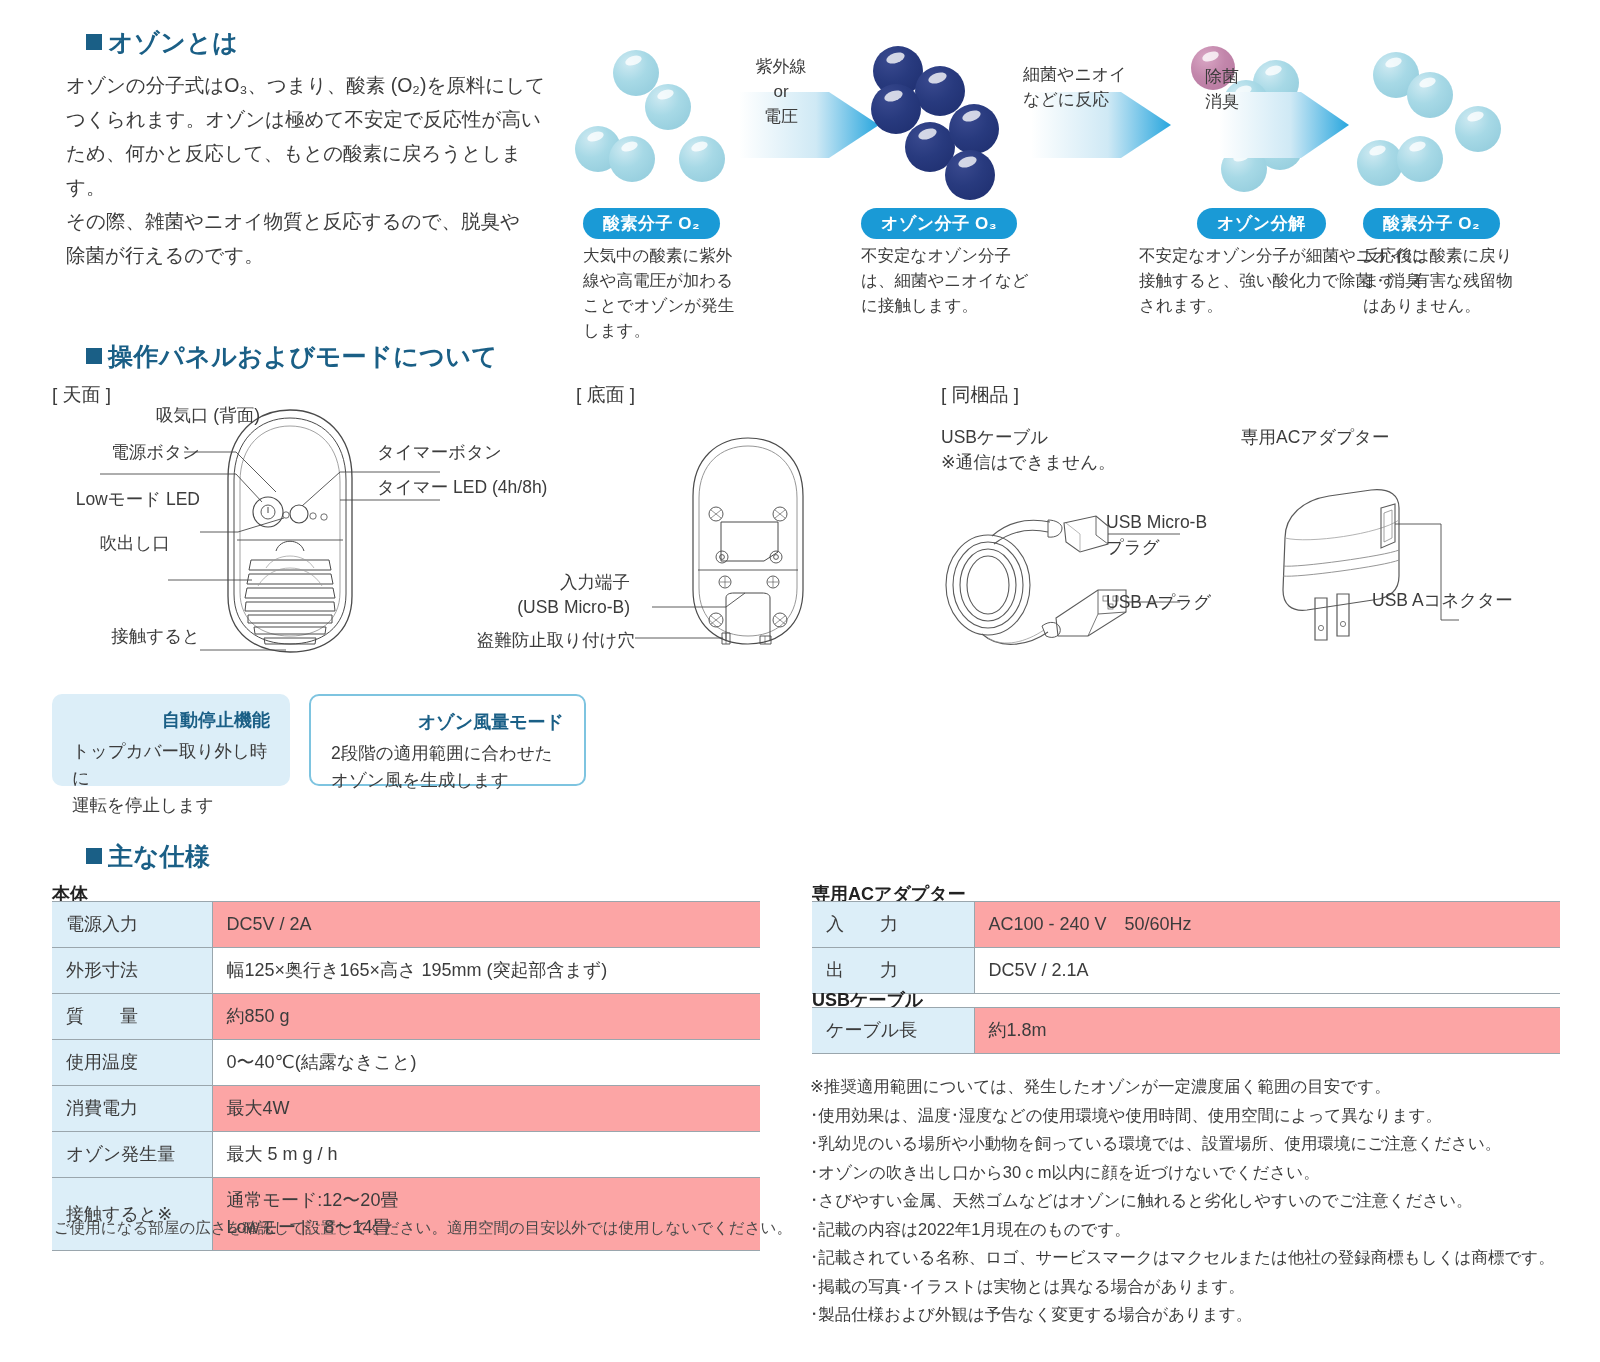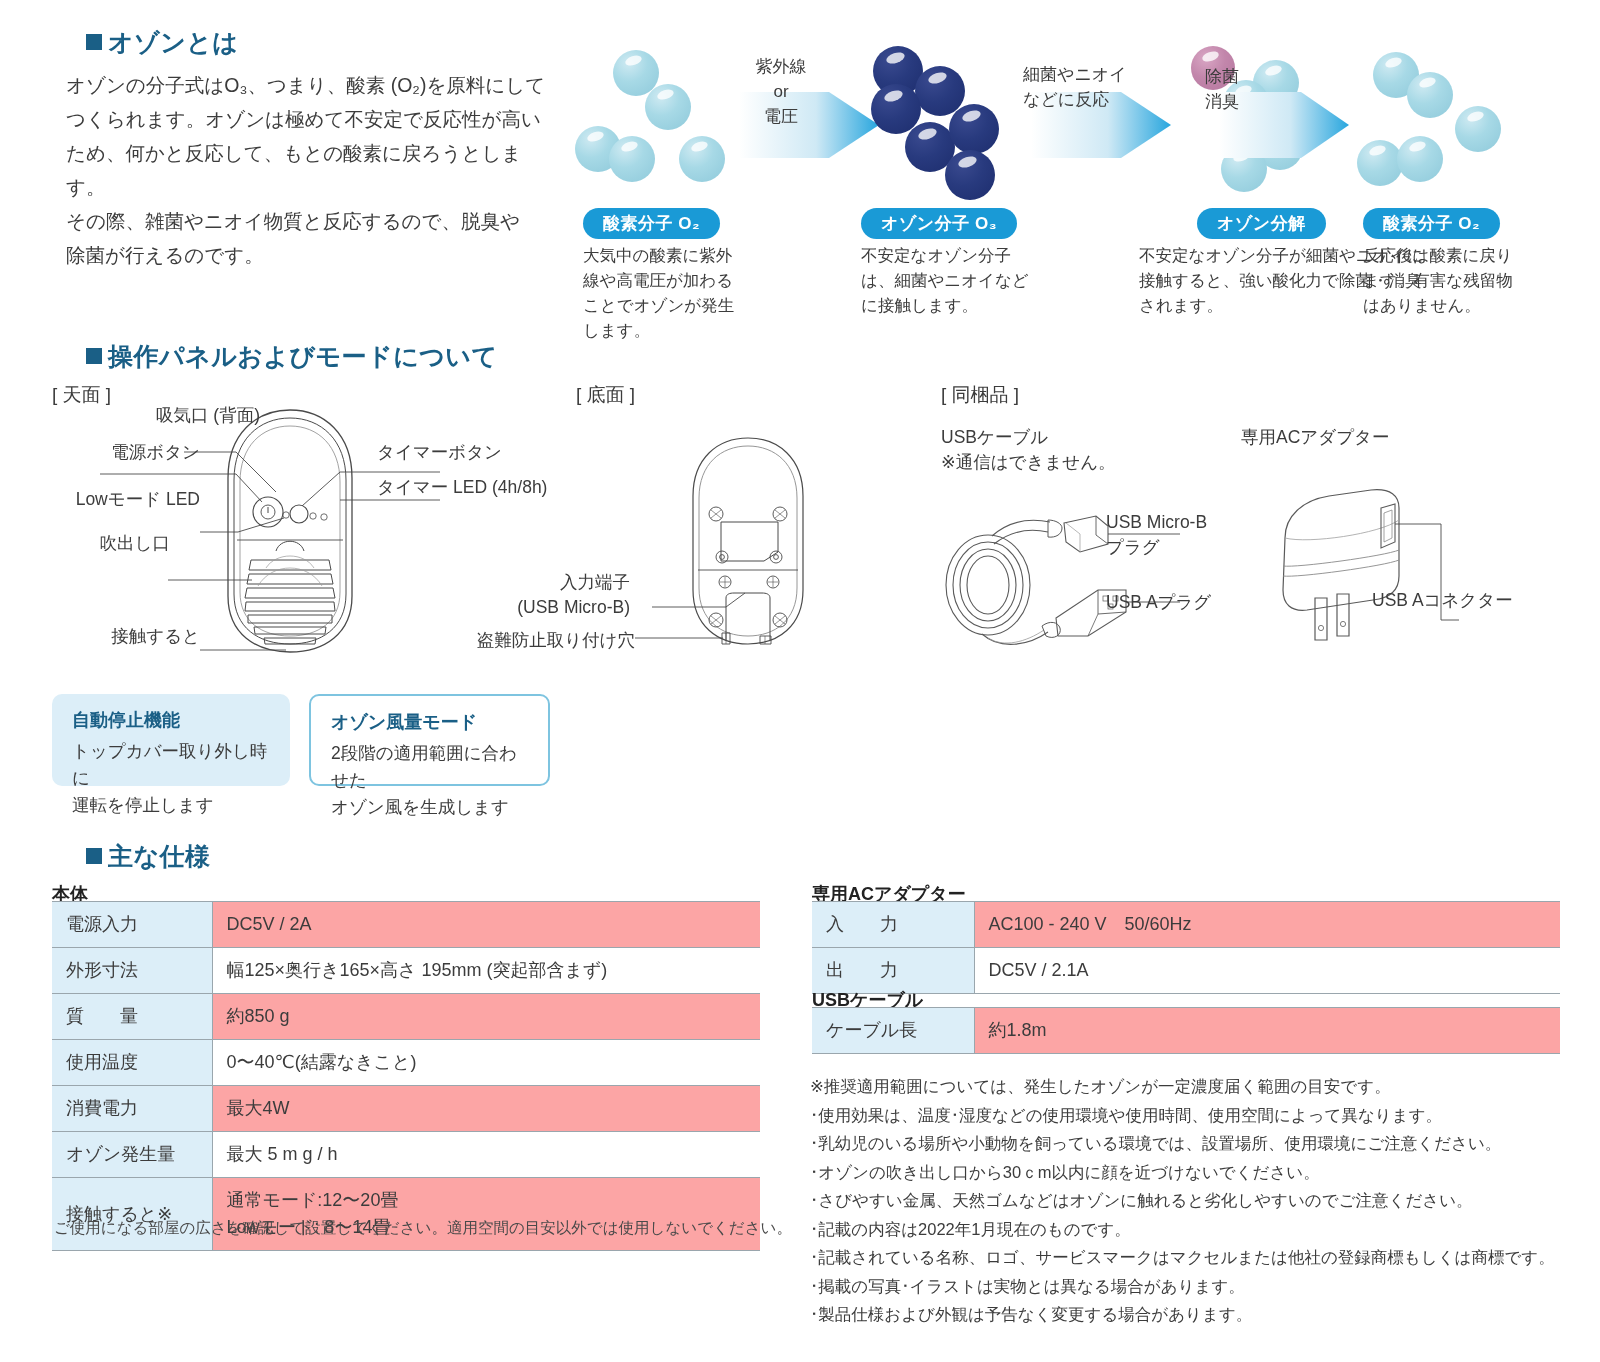--- a/index.html
+++ b/index.html
@@ -128,21 +128,21 @@
 
   
   .feat-box {
     position: absolute;
     border-radius: 10px;
     padding: 14px 20px 16px 20px;
   }
   .feat-box.fill { background: #dceef8; }
   .feat-box.outline { background: #ffffff; border: 2px solid #7ec4e0; }
   .feat-title {
-    text-align: left;
+    text-align: right;
     font-size: 18px;
     font-weight: bold;
     color: #1a5f86;
     margin-bottom: 6px;
     white-space: nowrap;
   }
   .feat-body {
     font-size: 17.5px;
     line-height: 27px;
     color: #3c3c3c;
@@ -492,21 +492,21 @@
 </svg>
 
 <div class="callout" style="left:1372px; top:588px;">USB Aコネクター</div>
 
 <div class="feat-box fill" style="left:52px; top:694px; width:238px; height:92px;">
   <div class="feat-title">自動停止機能</div>
   <div class="feat-body">トップカバー取り外し時に
 運転を停止します</div>
 </div>
 
-<div class="feat-box outline" style="left:309px; top:694px; width:241px; height:92px;">
+<div class="feat-box outline" style="left:309px; top:694px; width:277px; height:92px;">
   <div class="feat-title">オゾン風量モード</div>
   <div class="feat-body">2段階の適用範囲に合わせた
 オゾン風を生成します</div>
 </div>
 
 <div class="sec-head" style="left:46px; top:840px;">
   <span class="sq"></span><span>主な仕様</span>
 </div>
 
 <div class="tbl-title" style="left:52px; top:882px;">本体</div>

